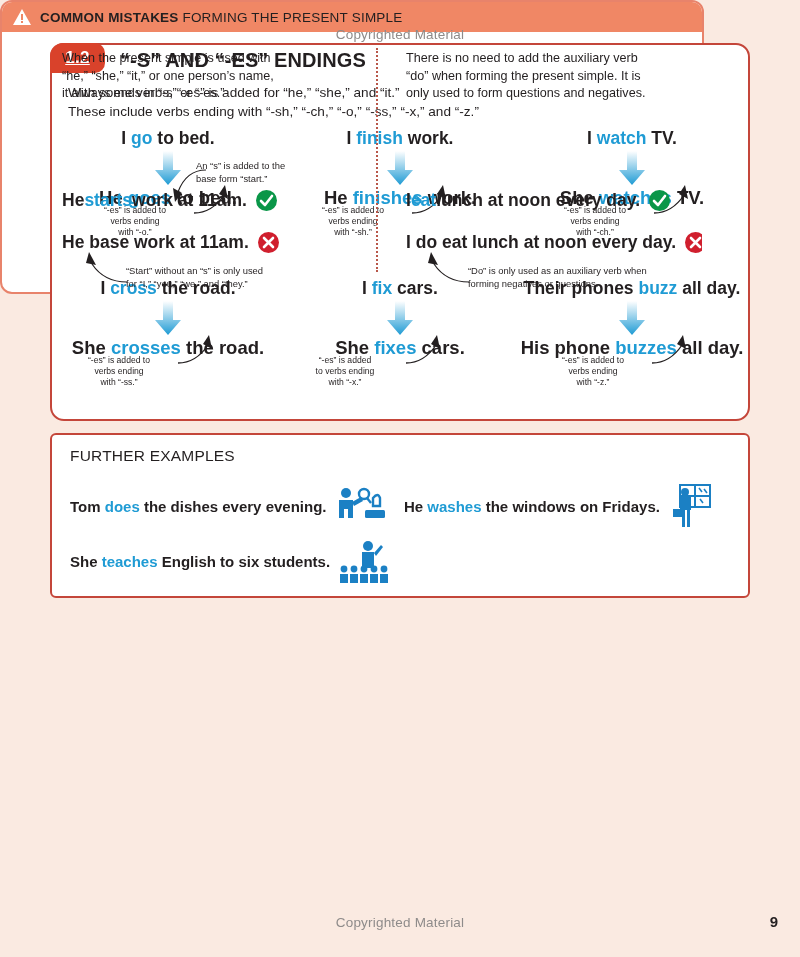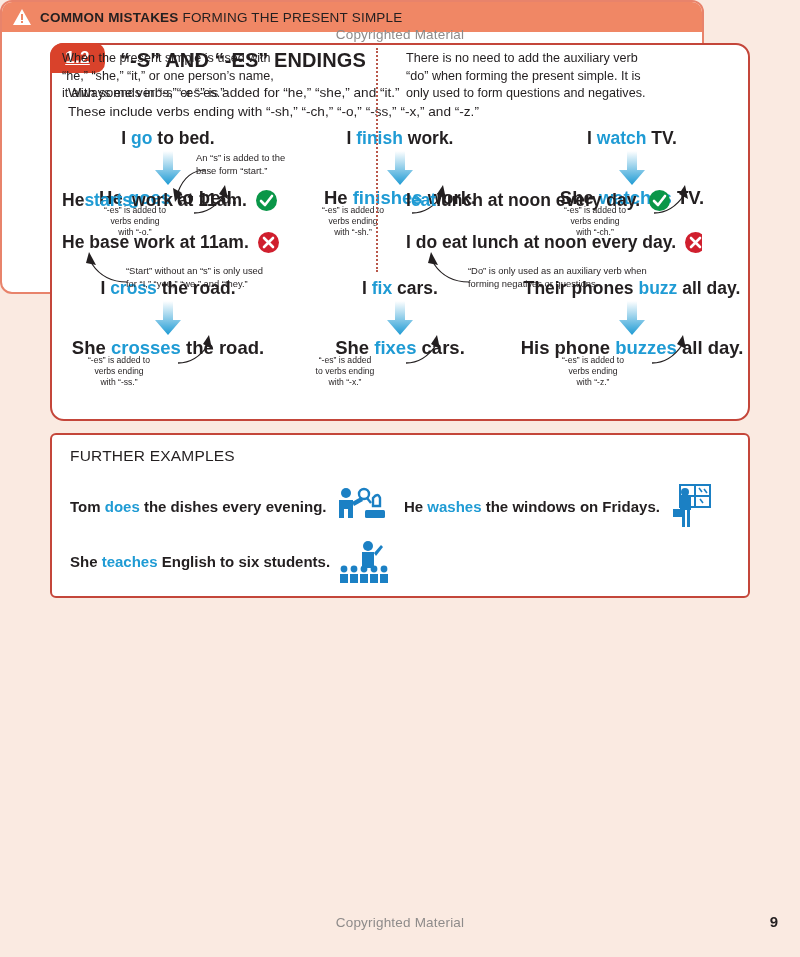--- a/index.html
+++ b/index.html
@@ -504,21 +504,21 @@
   <div class="cm-body">
     <div class="cm-divider"></div>
 
     <div class="cm-col left">
       <div class="cm-para">
         <div>When the present simple is used with</div>
         <div>“he,” “she,” “it,” or one person’s name,</div>
         <div>it always ends in “-s” or “-es.”</div>
       </div>
 
-      <div class="cm-note" style="left:148px; top:120px; width:180px; text-align:left;">
+      <div class="cm-note" style="left:148px; top:128px; width:180px; text-align:left;">
         <div>An “s” is added to the</div>
         <div>base form “start.”</div>
       </div>
       <svg class="cm-hook" style="left:100px; top:130px;" width="60" height="42" viewBox="0 0 60 42">
         <path d="M58 8 C46 8 36 14 30 30" stroke="#231f20" stroke-width="1.2" fill="none"></path>
         <path d="M27 40 L25 26 L34 31 Z" fill="#231f20"></path>
       </svg>
 
       <div class="cm-example" style="position:absolute; left:14px; top:158px;">
         <span>He </span>

